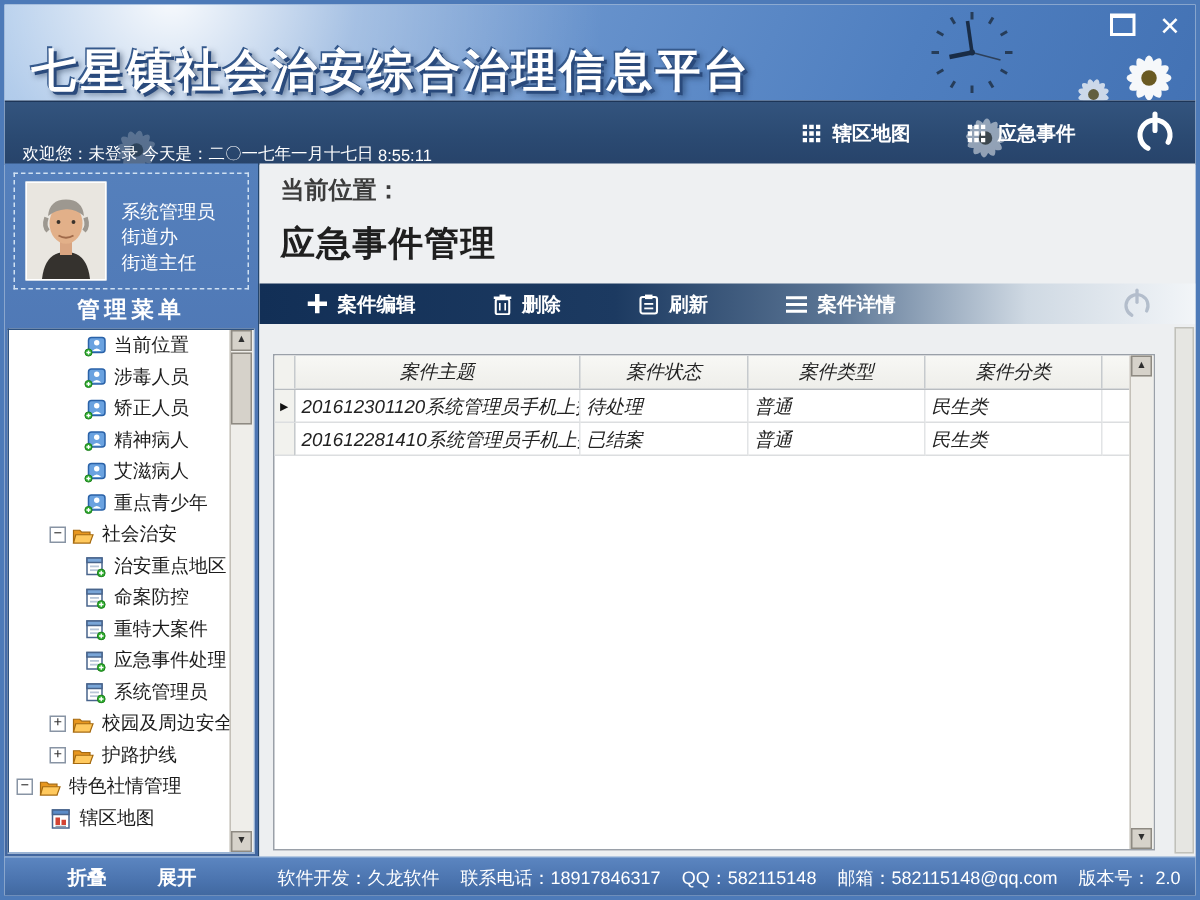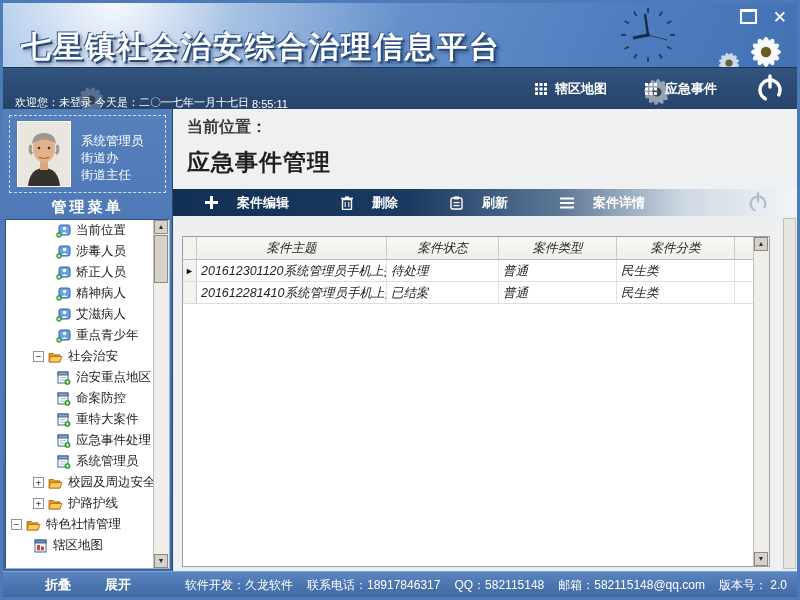--- a/index.html
+++ b/index.html
@@ -53,21 +53,21 @@
   .scroll-btn.down{bottom:0;}
   .scroll-thumb{position:absolute;left:0;top:15px;width:14px;height:48px;background:#d6d2ca;border:1px solid #8e8a82;box-sizing:border-box;}
 
   
   .main{position:relative;flex:1;height:462px;background:#eef0f2;display:flex;flex-direction:column;}
   .crumb-area{padding:8px 14px 2px 14px;}
   .crumb{font-size:16px;font-weight:bold;color:#3c3c3c;}
   .page-title{font-size:23px;font-weight:bold;color:#1f1f1f;margin-top:9px;letter-spacing:1px;}
   .toolbar{height:27px;margin-top:9px;display:flex;align-items:center;
     background:linear-gradient(90deg,#122f56 0%,#1c3a61 38%,#5d7796 62%,#cfd9e3 82%,#f2f5f8 100%);}
-  .tool-btn{display:flex;align-items:center;gap:19px;color:#fff;font-size:13px;font-weight:bold;cursor:pointer;}
+  .tool-btn{display:flex;align-items:center;gap:7px;color:#fff;font-size:13px;font-weight:bold;cursor:pointer;}
   .tool-btn:nth-child(1){margin-left:32px;}
   .tool-gap{width:52px;}
   .tool-power{margin-left:auto;margin-right:28px;width:22px;height:22px;opacity:.9;}
   .content{position:relative;flex:1;background:#edeff1;}
   .right-track{position:absolute;right:1px;top:2px;bottom:2px;width:13px;background:#e6e6e2;border:1px solid #c0c0ba;box-sizing:border-box;}
 
   
   .grid{position:absolute;left:9px;top:20px;right:27px;bottom:4px;background:#fff;border:1px solid #9aa0a8;}
   .grid-inner{position:absolute;left:0;top:0;right:16px;bottom:0;overflow:hidden;font-style:italic;}
   .tr,.thr{display:flex;height:22px;line-height:22px;font-size:12.5px;}

